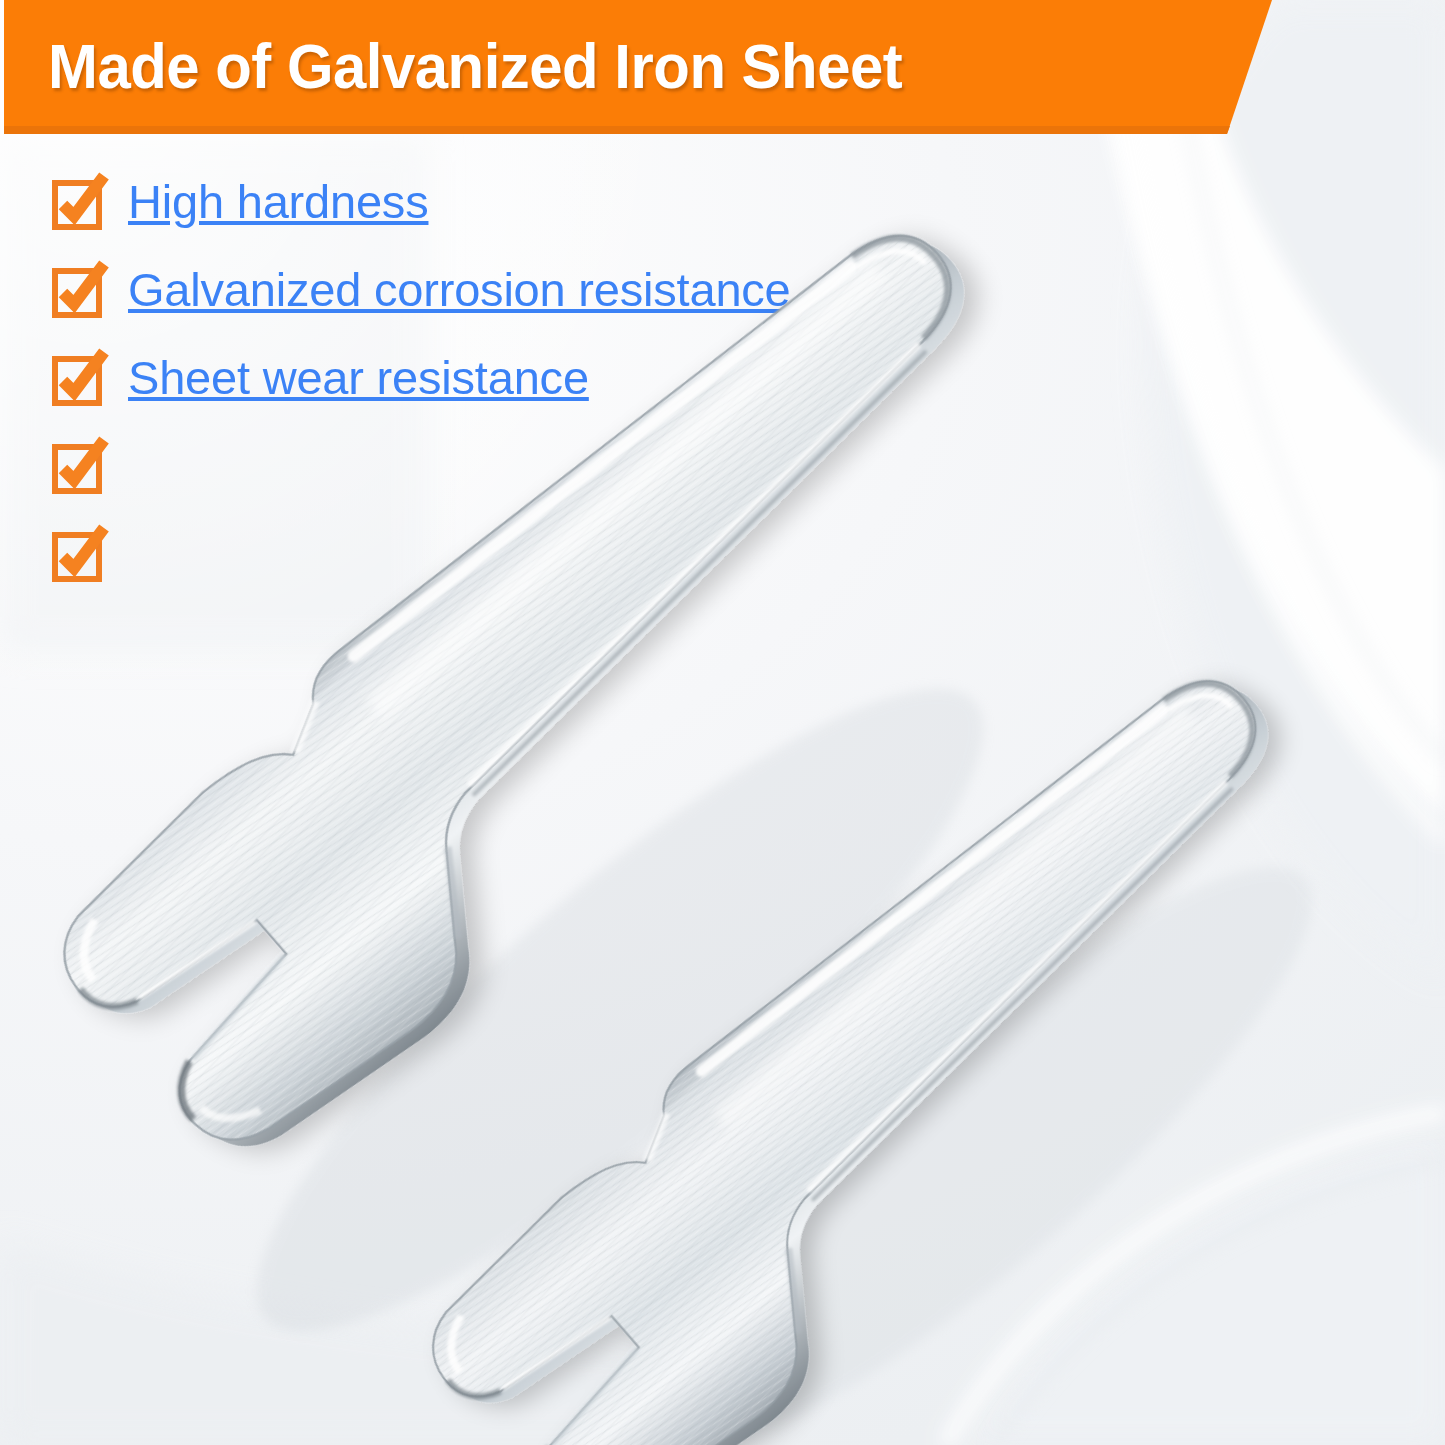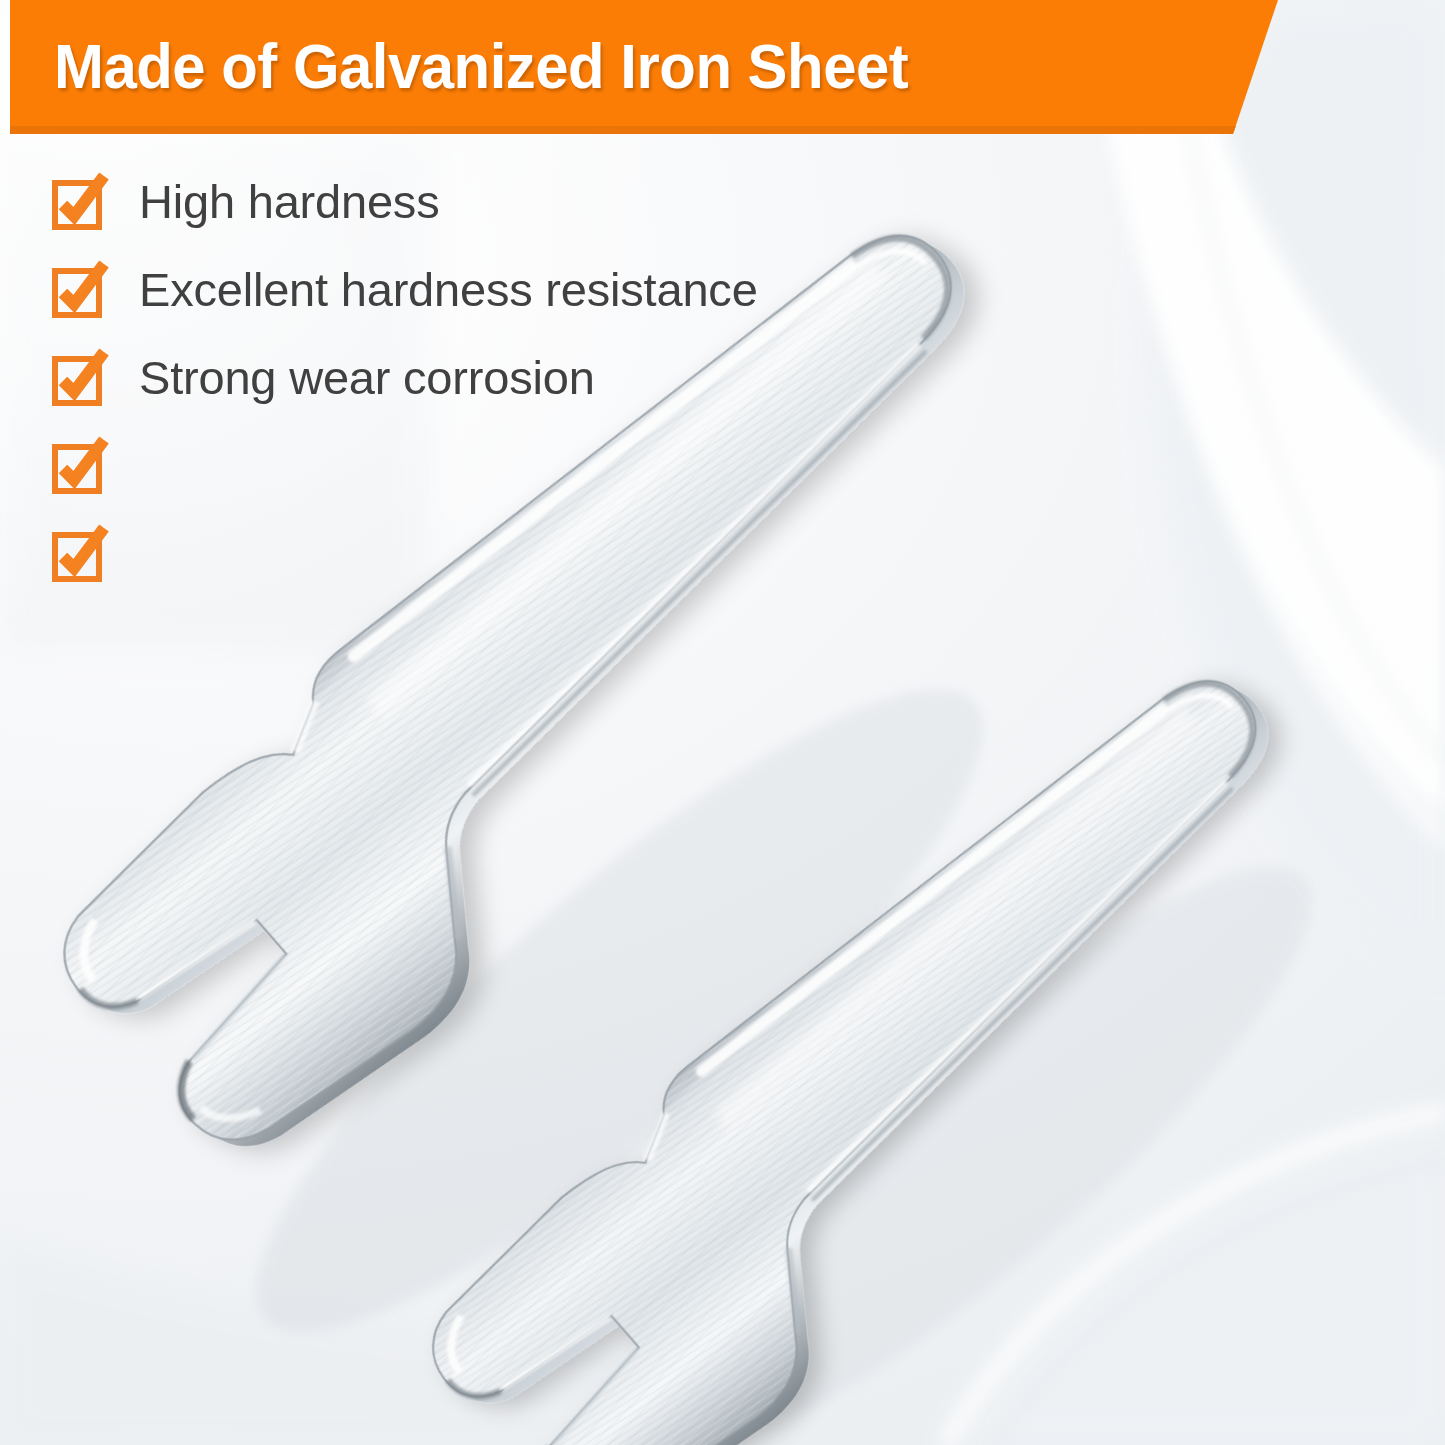--- a/index.html
+++ b/index.html
@@ -7,34 +7,34 @@
   #stage{position:relative;width:1445px;height:1445px;background:#ffffff;overflow:hidden;}
 
   
   .bg-base{position:absolute;inset:0;
     background:
       radial-gradient(120% 90% at 12% 18%, #ffffff 0%, #f6f7f9 45%, #eceff2 100%);
   }
   .bg-svg{position:absolute;inset:0;}
 
   
-  .banner{position:absolute;left:10px;top:0;width:1268px;height:134px;}
+  .banner{position:absolute;left:4px;top:0;width:1268px;height:134px;}
   .banner-shape{position:absolute;inset:0;}
   .banner-title{position:absolute;left:44px;top:24px;width:1160px;
     color:#ffffff;font-size:63px;line-height:84px;font-weight:700;
     letter-spacing:-0.5px;transform:scaleX(.95);transform-origin:left center;
     text-shadow:2px 3px 3px rgba(90,40,0,.30);white-space:nowrap;}
 
   
   .features{position:absolute;left:52px;top:176px;width:900px;}
   .feat{position:relative;height:88px;display:flex;align-items:flex-start;}
   .cb{position:relative;width:52px;height:52px;flex:0 0 52px;margin-top:2px;}
   .cb svg{display:block;overflow:visible;}
-  .feat-label{margin-left:35px;font-size:47px;line-height:52px;color:#404040;
-    white-space:nowrap;letter-spacing:-0.2px;}
+  .feat-label{margin-left:24px;font-size:47px;line-height:52px;color:#3b82f6;
+    white-space:nowrap;letter-spacing:-0.2px;text-decoration:underline;}
 
   
   .tools{position:absolute;inset:0;}
 </style>
 </head>
 <body>
 
 <div id="stage">
 
   <div class="bg-base"></div>
@@ -103,31 +103,31 @@
       <span class="feat-label">High hardness</span>
     </div>
 
     <div class="feat">
       <span class="cb">
         <svg width="52" height="52" viewBox="0 0 52 52">
           <rect x="3" y="5" width="44" height="44" fill="none" stroke="#F07E22" stroke-width="6"></rect>
           <path d="M11,27 L22,38 L52,-2" fill="none" stroke="#F58220" stroke-width="12" stroke-linecap="butt" stroke-linejoin="miter"></path>
         </svg>
       </span>
-      <span class="feat-label">Excellent hardness resistance</span>
-    </div>
-
-    <div class="feat">
-      <span class="cb">
-        <svg width="52" height="52" viewBox="0 0 52 52">
-          <rect x="3" y="5" width="44" height="44" fill="none" stroke="#F07E22" stroke-width="6"></rect>
-          <path d="M11,27 L22,38 L52,-2" fill="none" stroke="#F58220" stroke-width="12" stroke-linecap="butt" stroke-linejoin="miter"></path>
-        </svg>
-      </span>
-      <span class="feat-label">Strong wear corrosion</span>
+      <span class="feat-label">Galvanized corrosion resistance</span>
+    </div>
+
+    <div class="feat">
+      <span class="cb">
+        <svg width="52" height="52" viewBox="0 0 52 52">
+          <rect x="3" y="5" width="44" height="44" fill="none" stroke="#F07E22" stroke-width="6"></rect>
+          <path d="M11,27 L22,38 L52,-2" fill="none" stroke="#F58220" stroke-width="12" stroke-linecap="butt" stroke-linejoin="miter"></path>
+        </svg>
+      </span>
+      <span class="feat-label">Sheet wear resistance</span>
     </div>
 
     <div class="feat">
       <span class="cb">
         <svg width="52" height="52" viewBox="0 0 52 52">
           <rect x="3" y="5" width="44" height="44" fill="none" stroke="#F07E22" stroke-width="6"></rect>
           <path d="M11,27 L22,38 L52,-2" fill="none" stroke="#F58220" stroke-width="12" stroke-linecap="butt" stroke-linejoin="miter"></path>
         </svg>
       </span>
     </div>

